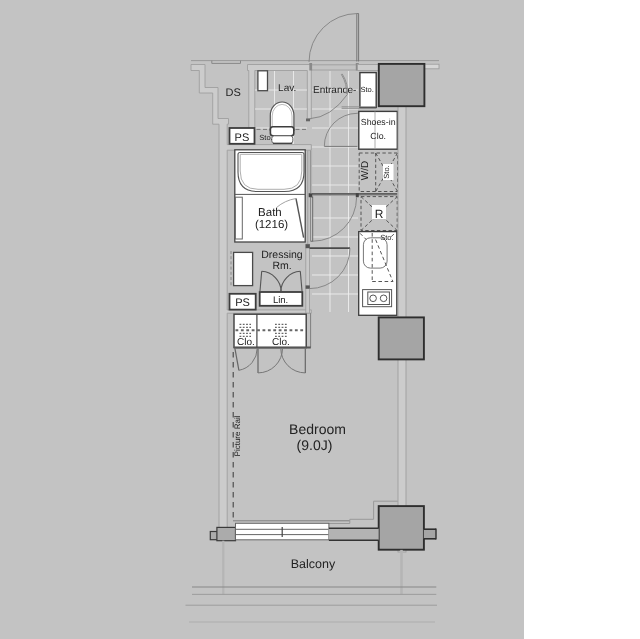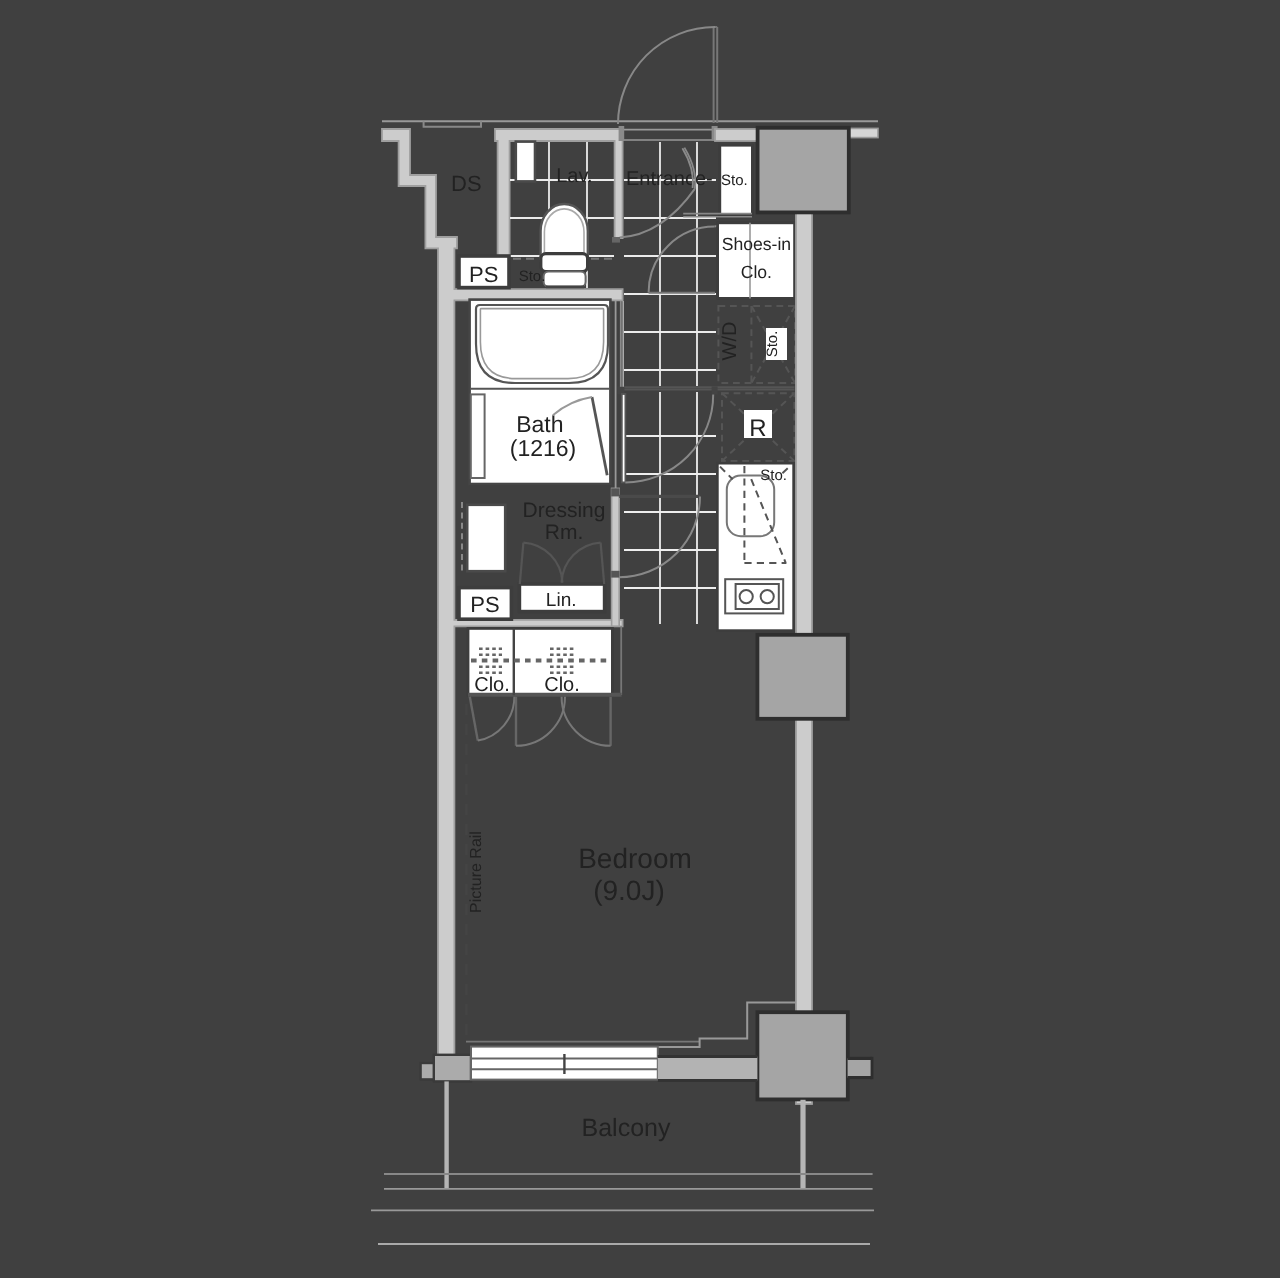--- a/index.html
+++ b/index.html
@@ -1,16 +1,16 @@
 <!DOCTYPE html>
 <html><head>
 <meta charset="utf-8">
 <style>
 html,body{margin:0;padding:0;background:#ffffff;}
-#page{position:relative;width:640px;height:639px;background:#be185d;overflow:hidden;filter:grayscale(1);}
+#page{position:relative;width:524px;height:639px;background:#fdba74;overflow:hidden;filter:grayscale(1);}
 svg{position:absolute;left:0;top:0;}
 text{font-family:"Liberation Sans",sans-serif;fill:#222;-webkit-font-smoothing:antialiased;text-rendering:geometricPrecision;}
 </style>
 </head>
 <body>
 
 <div id="page">
 <svg width="640" height="639" viewBox="0 0 640 639">
 <defs></defs>
 

